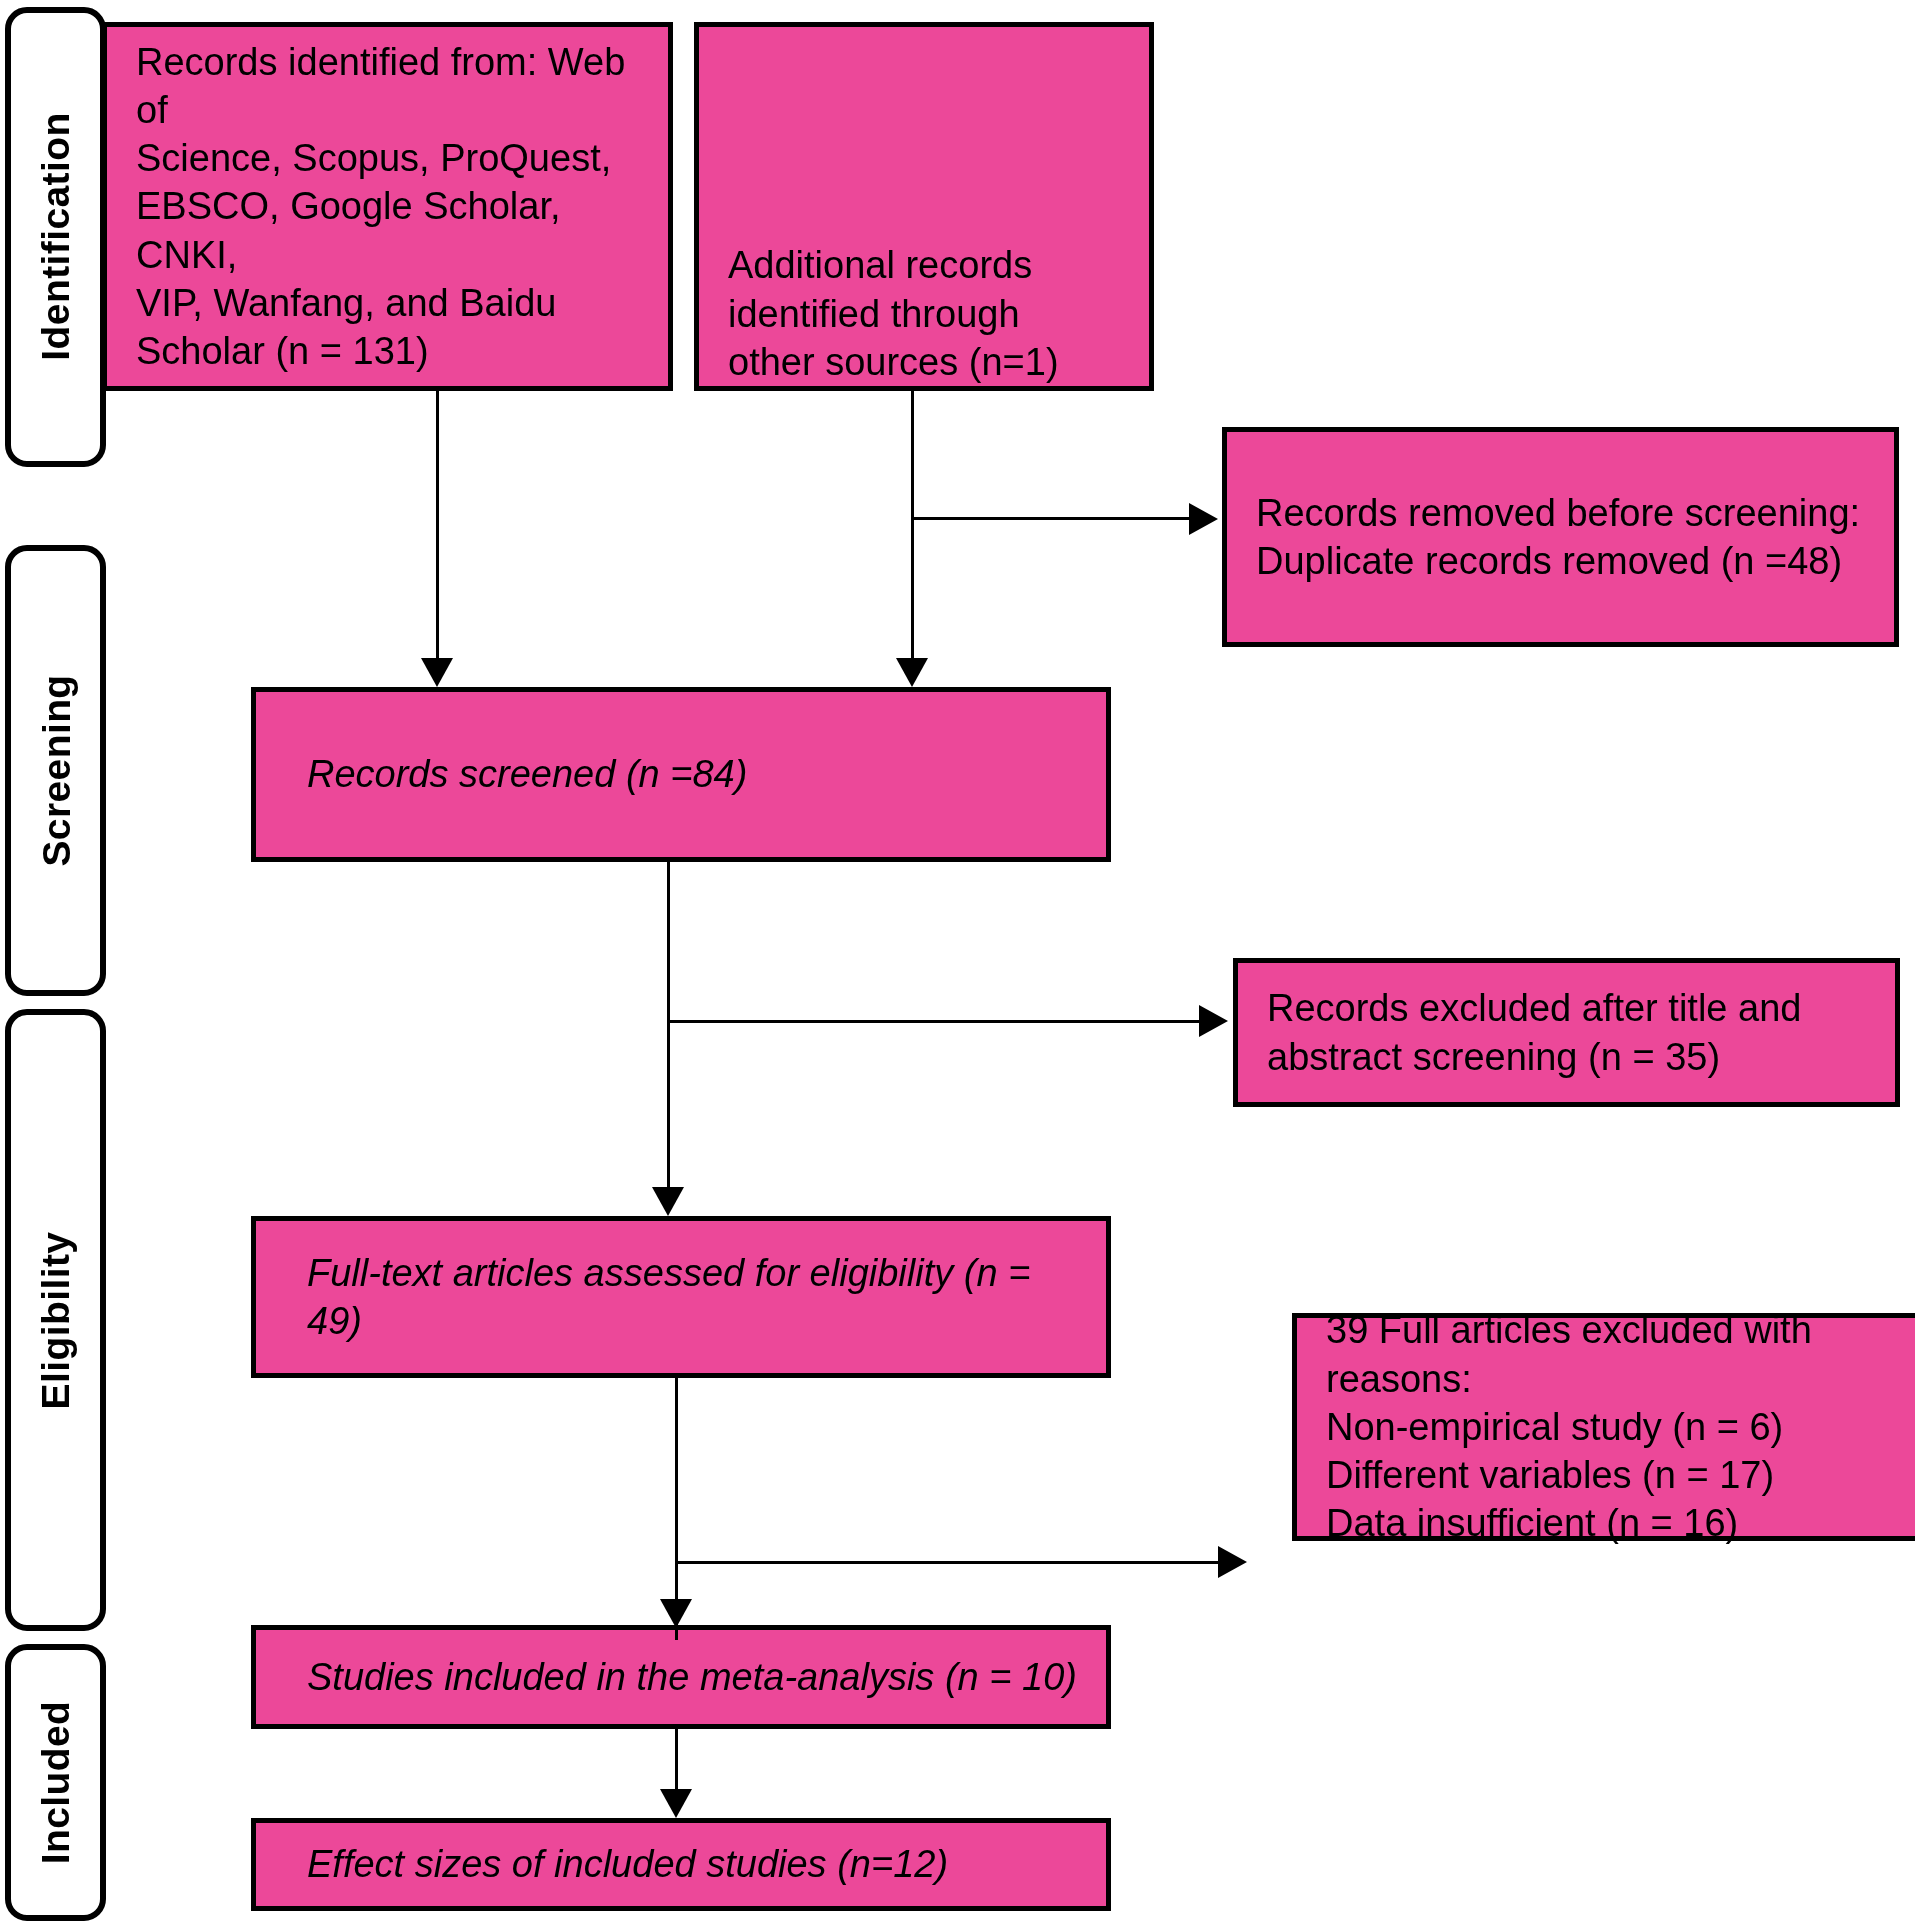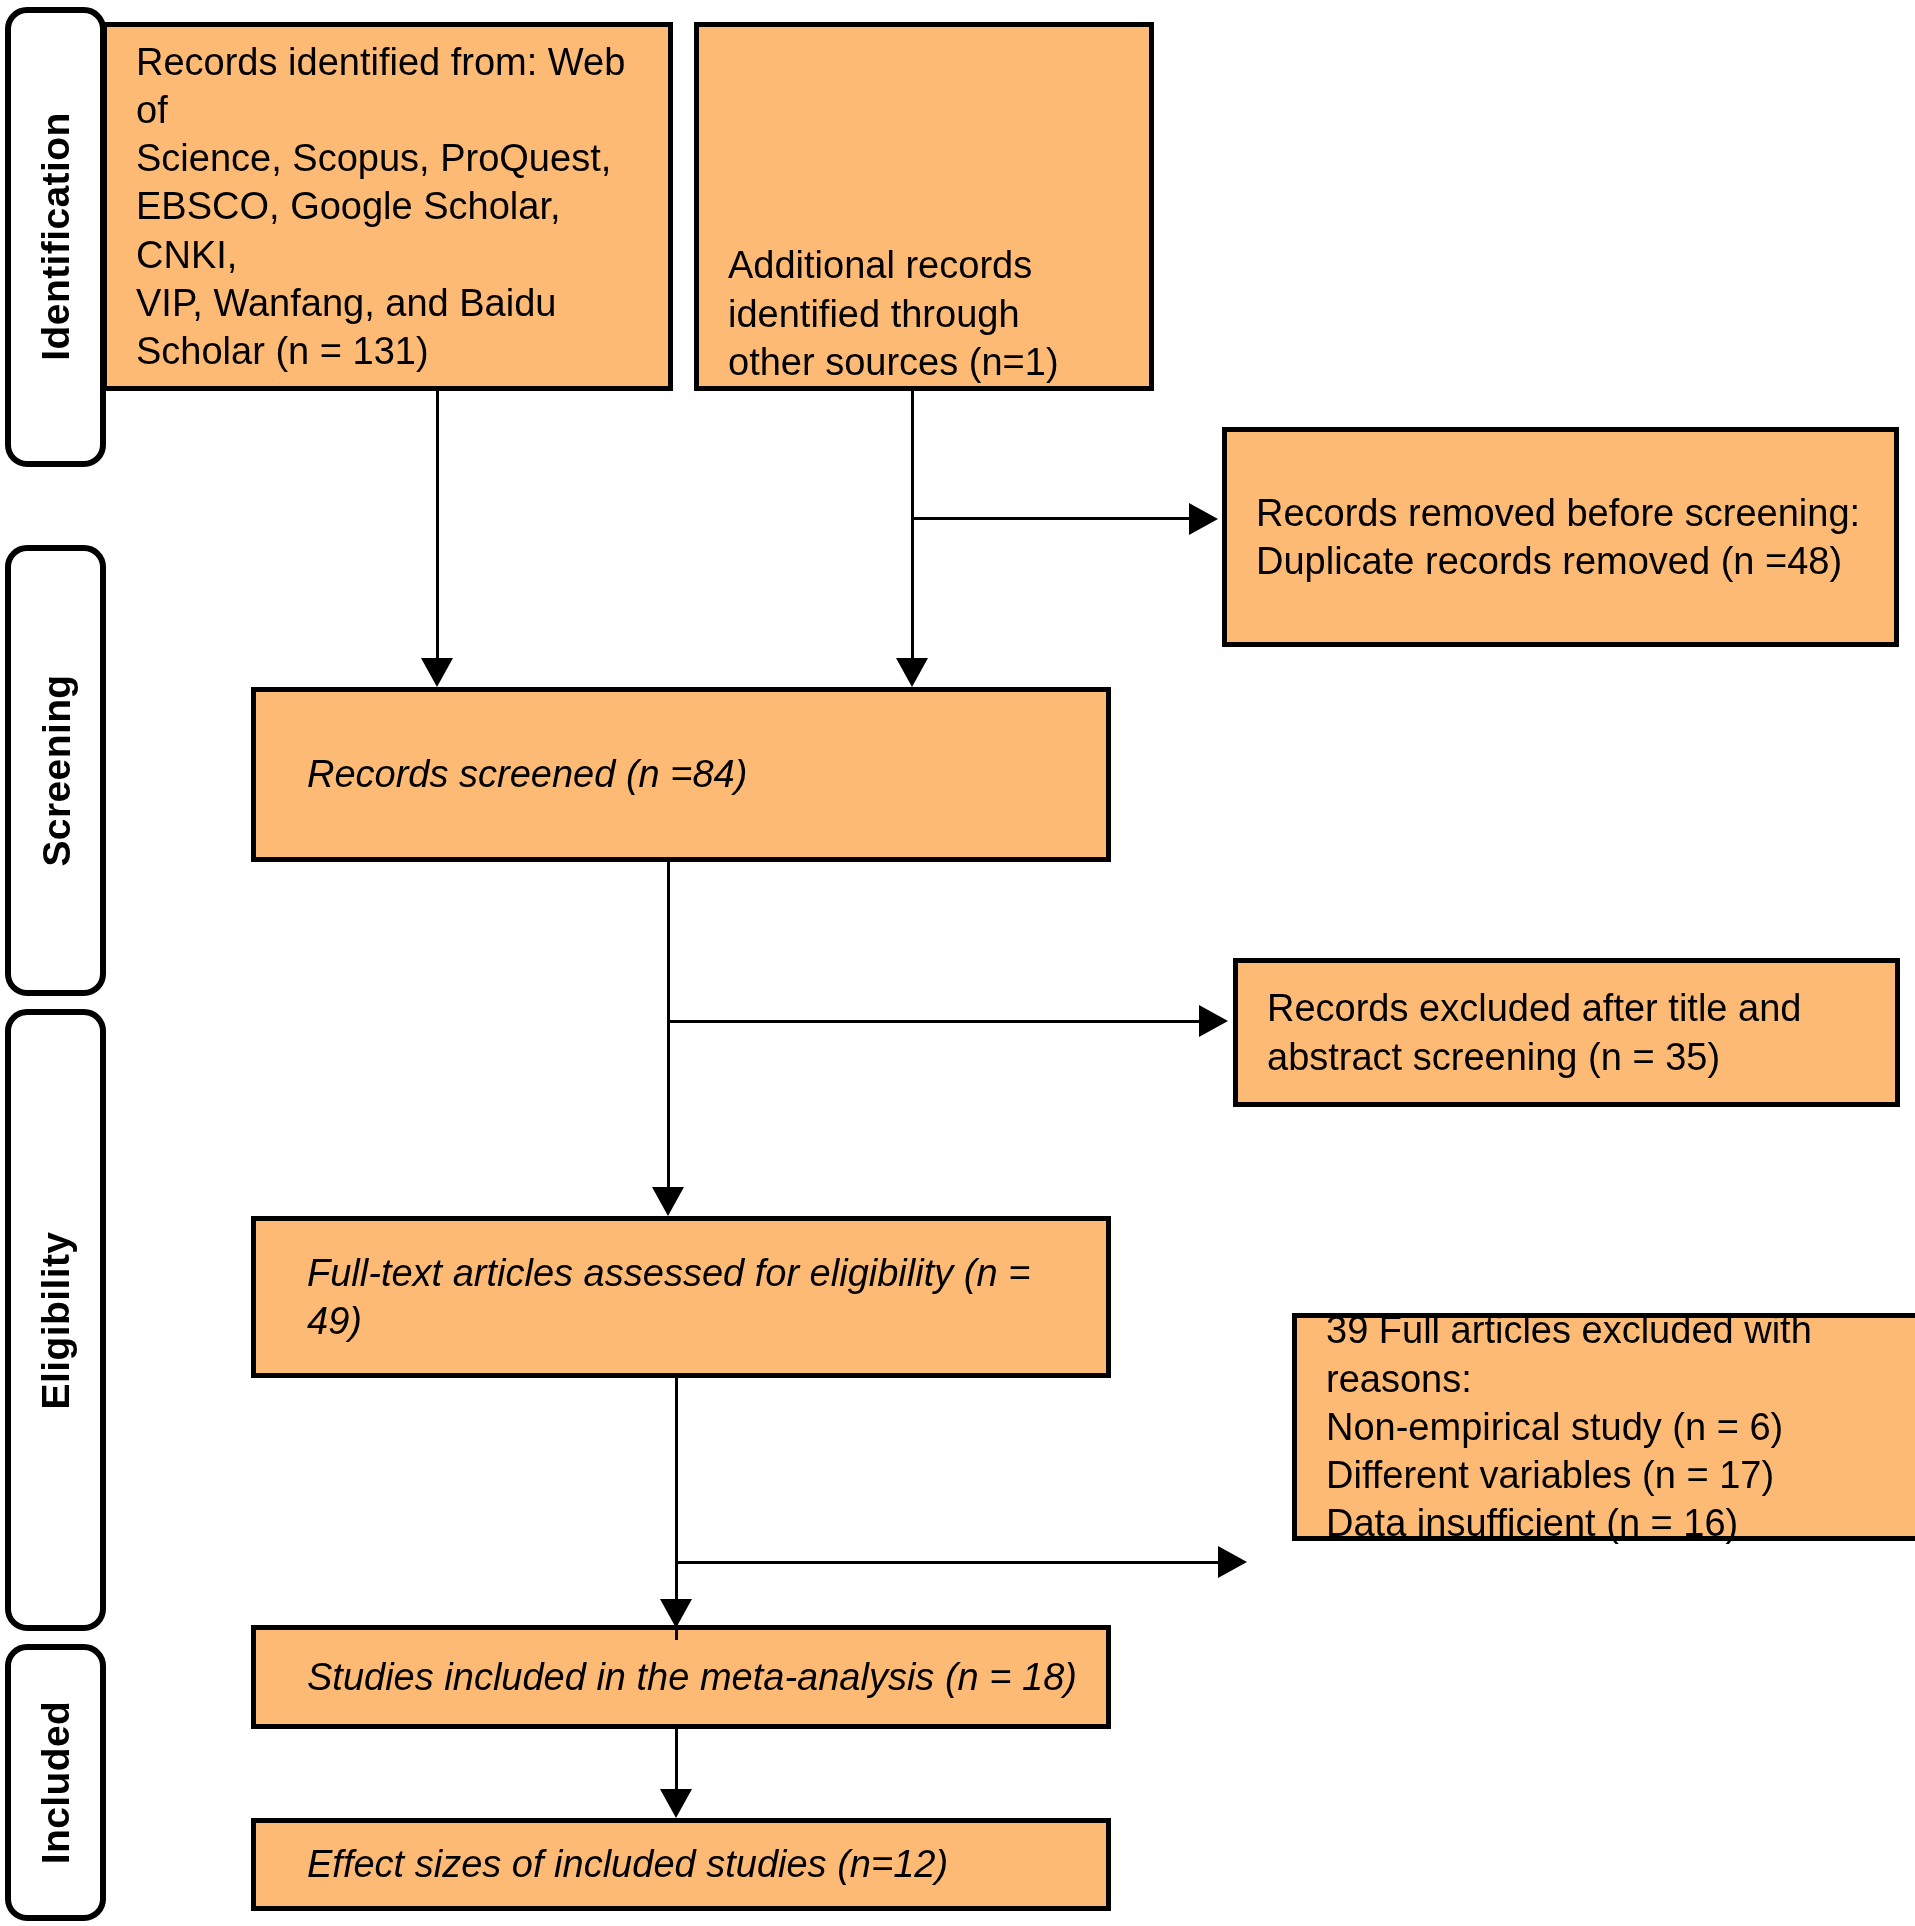--- a/index.html
+++ b/index.html
@@ -36,21 +36,21 @@
     letter-spacing: 0.4px;
     color: #000000;
     line-height: 1;
   }
 
   
   .flow-box {
     position: absolute;
     box-sizing: border-box;
     border: 5.1px solid #000000;
-    background: #fdba74;
+    background: #ec4899;
     display: flex;
     align-items: center;
     color: #000000;
   }
   .flow-box .box-text {
     font-size: 38px;
     line-height: 1.27;
     color: #000000;
     white-space: pre-line;
     padding: 0 22px;
@@ -148,21 +148,21 @@
 
   <div class="flow-box pad-left" style="left:1252px; top:1313px; width:647px; height:228px;margin-left:40px;">
     <span class="box-text">39 Full articles excluded with
 reasons:
 Non-empirical study (n = 6)
 Different variables (n = 17)
 Data insufficient (n = 16)</span>
   </div>
 
   <div class="flow-box center" style="left:251px; top:1625px; width:860px; height:104px;">
-    <span class="box-text">Studies included in the meta-analysis (n = 18)</span>
+    <span class="box-text">Studies included in the meta-analysis (n = 10)</span>
   </div>
 
   <div class="flow-box center" style="left:251px; top:1818px; width:860px; height:93px;">
     <span class="box-text">Effect sizes of included studies (n=12)</span>
   </div>
 
   <div class="vline" style="left:436px; top:391px; height:273px;"></div>
   <div class="arrow-down" style="left:421px; top:658px;"></div>
 
   <div class="vline" style="left:911px; top:391px; height:273px;"></div>

